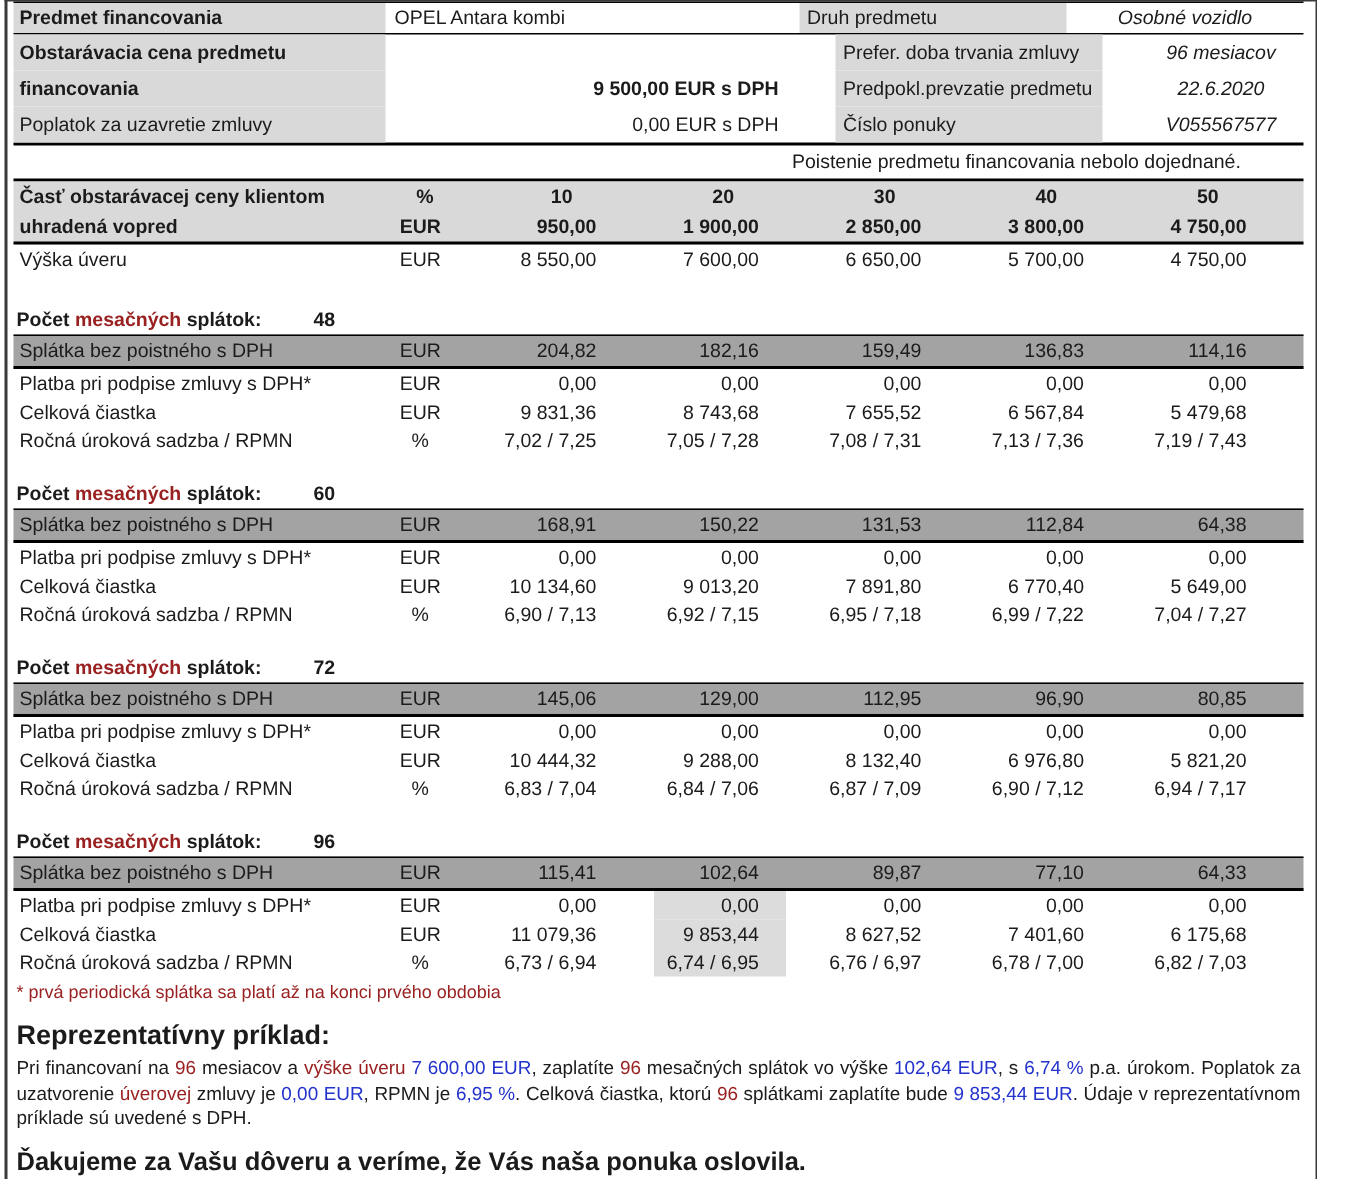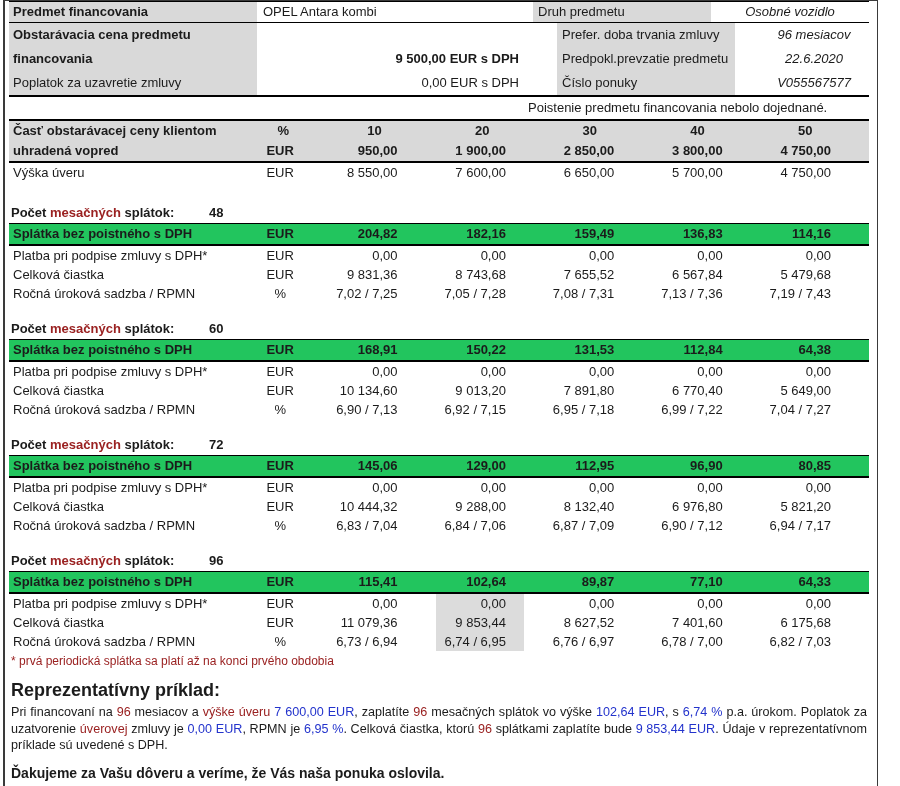--- a/index.html
+++ b/index.html
@@ -34,30 +34,30 @@
   .c-fill{flex:1;}
   
   .band{background:#d9d9d9;border-bottom:2px solid #000;font-weight:bold;}
   .band .trow{height:20px;line-height:20px;}
   .loan-row{height:20px;line-height:20px;}
   
   .block{margin-top:16px;}
   .block:first-child{margin-top:20px;}
   .block-title{position:relative;height:20px;line-height:20px;padding-left:2px;}
   .months{position:absolute;left:200px;top:0;}
-  .hd{height:20px !important;line-height:20px !important;background:#22c55e;
-      border-top:1px solid #000;border-bottom:2px solid #000;font-weight:bold;}
+  .hd{height:20px !important;line-height:20px !important;background:#a3a3a3;
+      border-top:1px solid #000;border-bottom:2px solid #000;font-weight:normal;}
   .hl{background:#dcdcdc;}
   
   .footnote{margin-top:3px;font-size:12px;padding-left:2px;}
   .ex-title{margin-top:12px;font-size:18px;padding-left:2px;}
   .ex-par{margin:3px 0 0 0;padding-left:2px;width:856px;text-align:justify;
           font-size:12.6px;line-height:16.5px;}
   .sg-k{color:#1b1b1b;} .sg-r{color:#9a2121;} .sg-b{color:#2333cc;}
-  .closing{margin-top:11px;padding-left:2px;font-size:14px;}
+  .closing{margin-top:11px;padding-left:2px;font-size:17px;}
 </style>
 </head>
 <body>
 
 <div class="frame">
 <div class="content">
 
   <div class="irow row-a">
     <div class="cell-lbl bold">Predmet financovania</div>
     <div class="cell-v1">OPEL Antara kombi</div>

